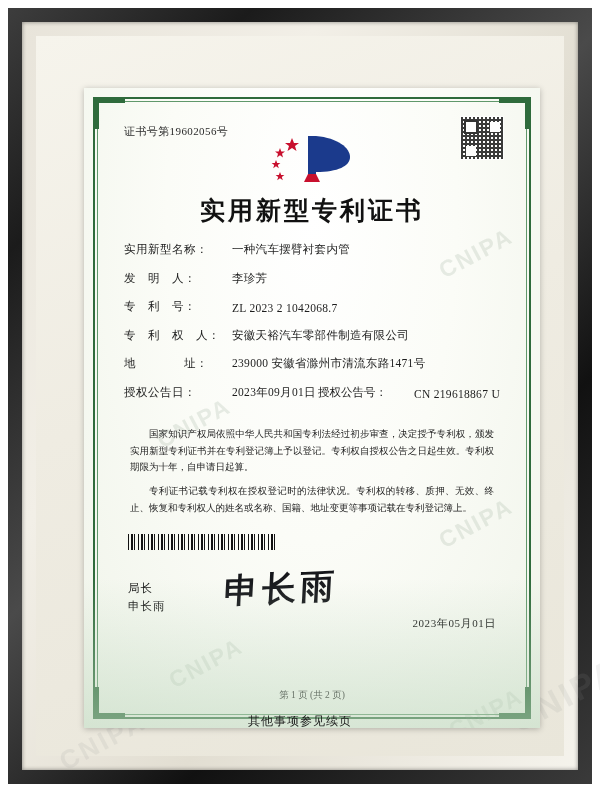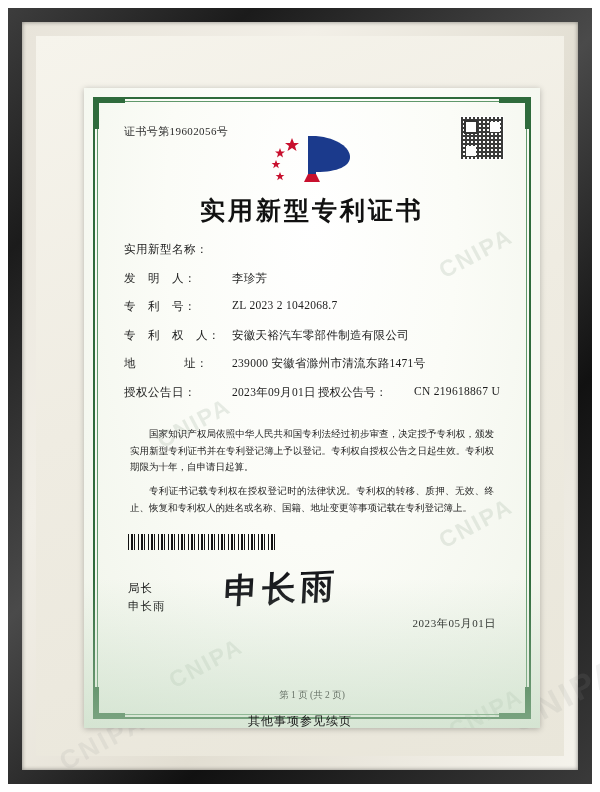--- a/index.html
+++ b/index.html
@@ -184,21 +184,21 @@
 
   
   .fields {
     position: absolute;
     left: 18px;
     right: 18px;
     top: 132px;
   }
   .row {
     display: flex;
-    align-items: flex-start;
+    align-items: flex-end;
     margin-bottom: 13.5px;
     font-size: 11.5px;
     color: #1d1d1d;
   }
   .row .lbl {
     width: 108px;
     flex: 0 0 108px;
     letter-spacing: 0.5px;
   }
   .row .val {
@@ -344,20 +344,21 @@
               <path d="M52 6 C74 8, 86 18, 86 27 C86 36, 74 42, 52 42 Z" fill="#1b3a8c"></path>
               <path d="M40 52 L56 52 L52 44 L44 44 Z" fill="#c8102e"></path>
             </svg>
           </div>
 
           <div class="title">实用新型专利证书</div>
 
           <div class="fields">
             <div class="row">
               <span class="lbl">实用新型名称：</span>
+              <span class="val">一种汽车摆臂衬套内管</span>
             </div>
             <div class="row">
               <span class="lbl">发　明　人：</span>
               <span class="val">李珍芳</span>
             </div>
             <div class="row">
               <span class="lbl">专　利　号：</span>
               <span class="val">ZL 2023 2 1042068.7</span>
             </div>
             <div class="row">

